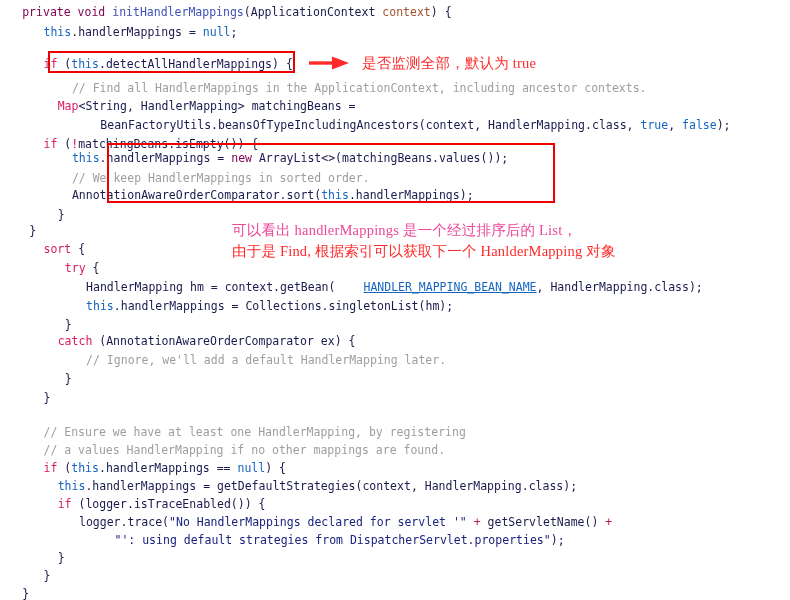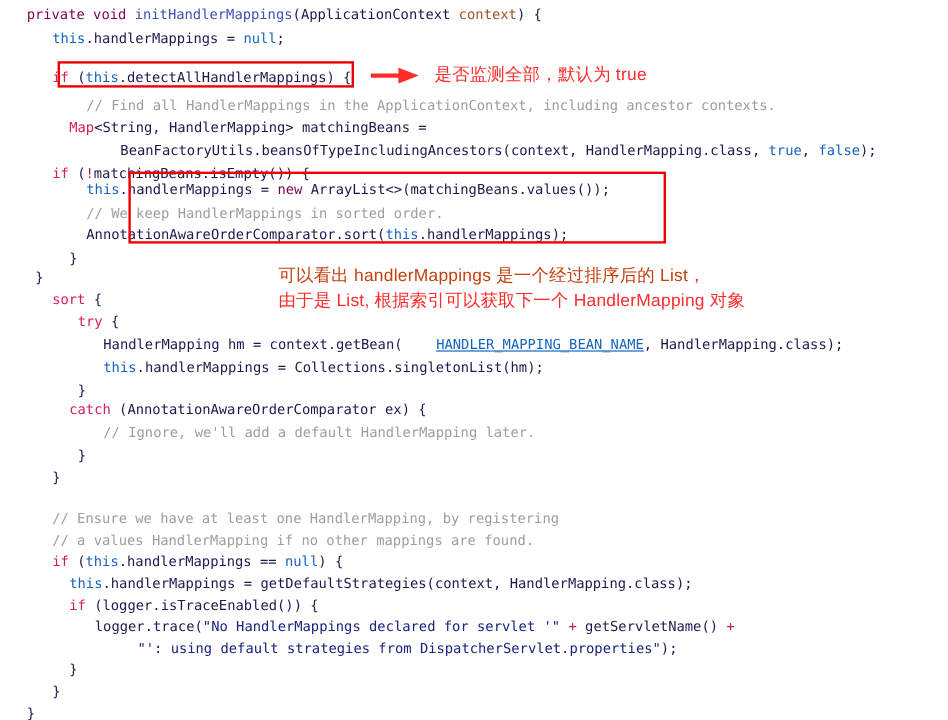--- a/index.html
+++ b/index.html
@@ -54,21 +54,21 @@
     position: absolute;
     border: 2px solid #ee0000;
     box-sizing: border-box;
     pointer-events: none;
     background: transparent;
   }
 
   .anno-text {
     position: absolute;
     color: #ff2a2a;
-    font-family: Liberation Sans, sans-serif;
+    font-family: Liberation Serif, serif;
     font-size: 14.5px;
     line-height: 21px;
     white-space: pre;
     letter-spacing: 0.2px;
   }
 
   .anno-arrow {
     position: absolute;
   }
 </style>
@@ -114,17 +114,17 @@
     </div>
 
   <div id="anno-layer">
       <div class="anno-box" style="left: 48px; top: 51px; width: 247px; height: 22px; border-color: rgb(238, 0, 0);"></div>
       <div class="anno-box" style="left: 107px; top: 143px; width: 448px; height: 60px; border-color: rgb(238, 0, 0);"></div>
       <div class="anno-arrow" style="left: 308px; top: 55px; width: 42px; height: 14px;"><svg width="42" height="14" viewBox="0 0 42 14">
           <line x1="1" y1="7" x2="26" y2="7" stroke="#ff2a2a" stroke-width="3.4"></line>
           <polygon points="24,0.5 41,7 24,13.5" fill="#ff2a2a"></polygon>
         </svg></div>
       <div class="anno-text" style="left: 362px; top: 53px; color: rgb(255, 42, 42);">是否监测全部，默认为 true</div>
-      <div class="anno-text" style="left: 232px; top: 220px; color: #c2410c;">可以看出 handlerMappings 是一个经过排序后的 List，</div>
-      <div class="anno-text" style="left: 232px; top: 241px; color: rgb(255, 42, 42);">由于是 List, 根据索引可以获取下一个 HandlerMapping 对象</div>
+      <div class="anno-text" style="left: 232px; top: 220px; color: #ec4899;">可以看出 handlerMappings 是一个经过排序后的 List，</div>
+      <div class="anno-text" style="left: 232px; top: 241px; color: rgb(255, 42, 42);">由于是 Find, 根据索引可以获取下一个 HanlderMapping 对象</div>
     </div>
 
 </div>
 
 </body></html>

